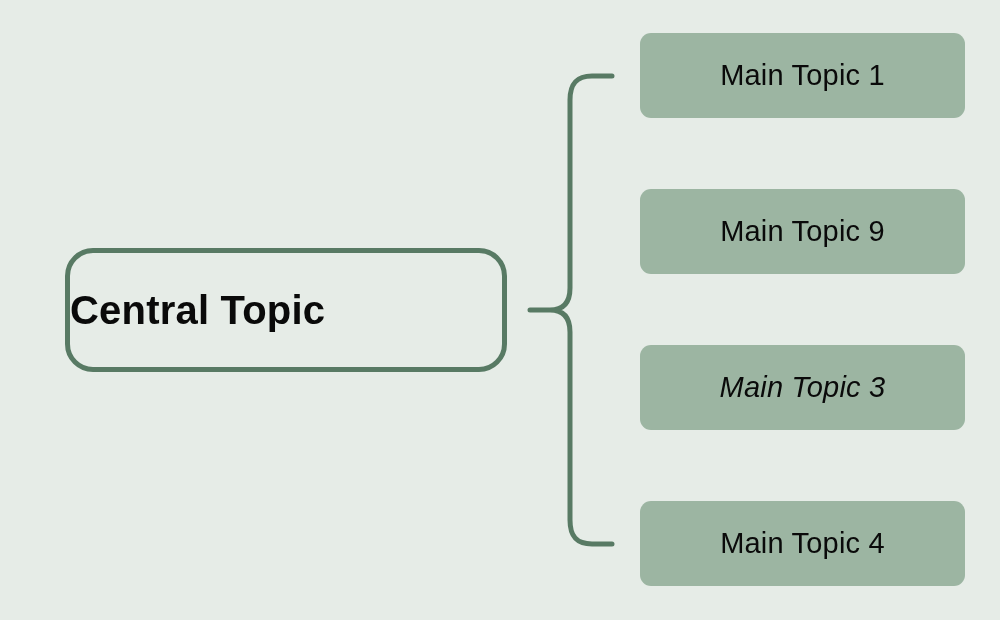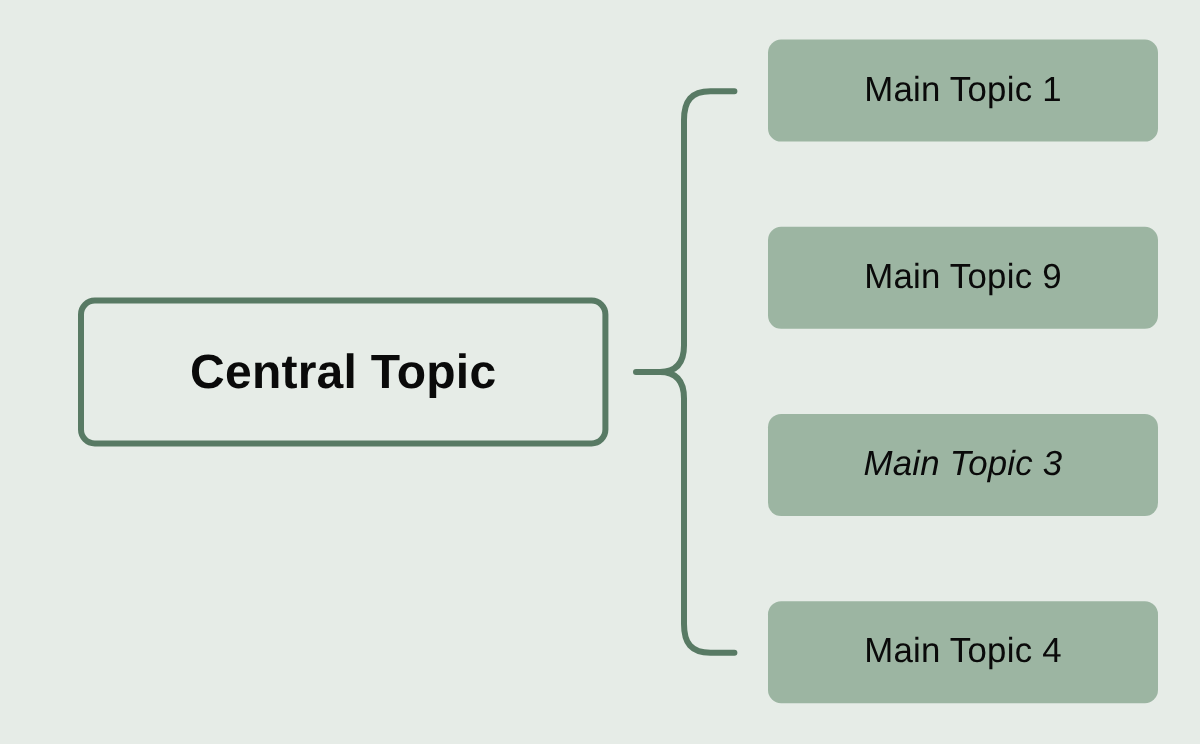--- a/index.html
+++ b/index.html
@@ -29,25 +29,24 @@
     pointer-events: none;
   }
   .central-node {
     position: absolute;
     left: 65px;
     top: 248px;
     width: 442px;
     height: 124px;
     box-sizing: border-box;
     border: 5px solid #587a64;
-    border-radius: 14px;
+    border-radius: 28px;
     background: transparent;
     display: flex;
     align-items: center;
-    justify-content: center;
   }
   .central-label {
     font-size: 40px;
     font-weight: bold;
     color: #0a0a0a;
     letter-spacing: 0.2px;
     line-height: 1;
     white-space: nowrap;
   }
   .topic-node {

